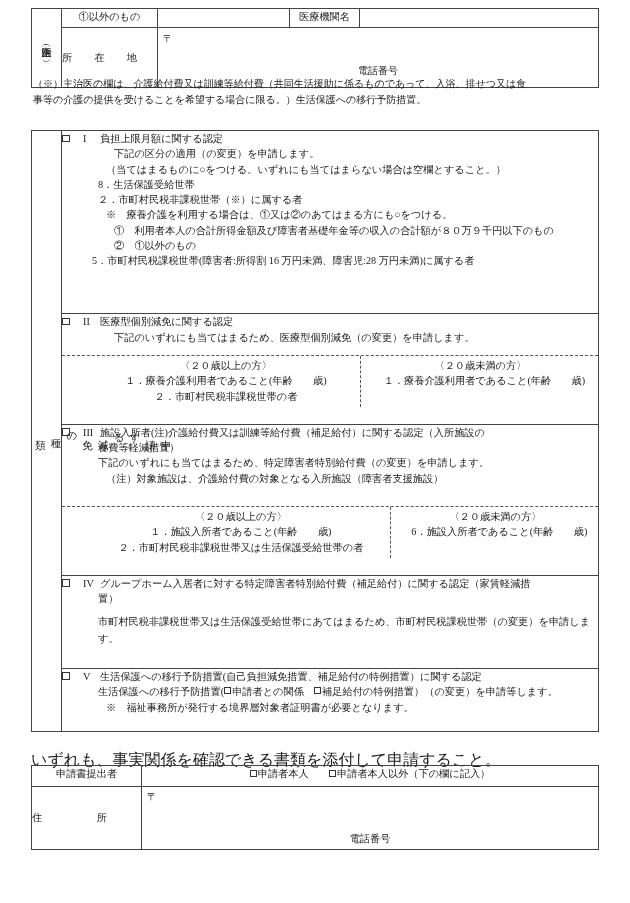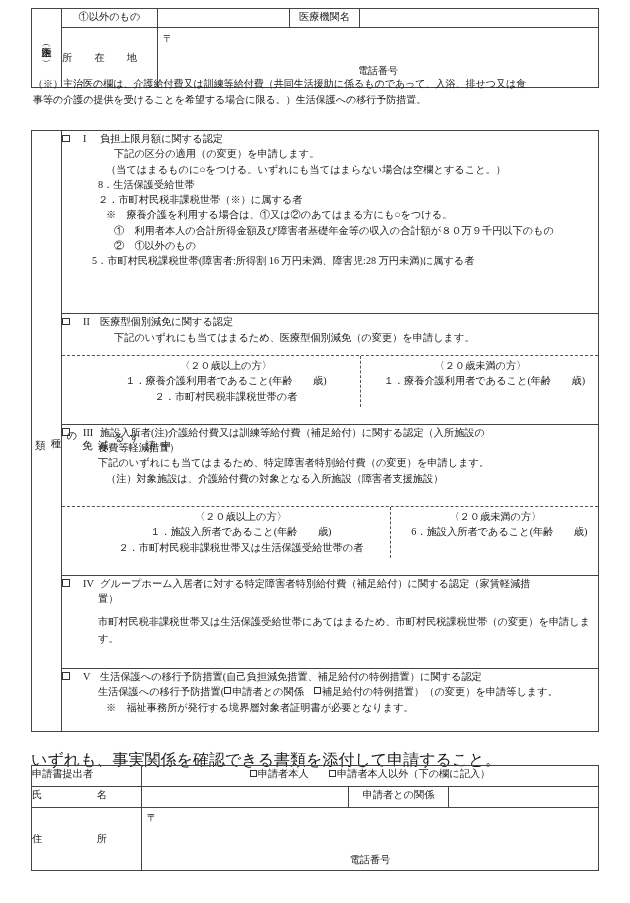--- a/index.html
+++ b/index.html
@@ -185,21 +185,21 @@
     font-size: 16px;
   }
 
   
   .applicant-wrap {
     position: absolute;
     left: 31px;
     top: 765px;
     width: 568px;
   }
-  .ap-h { width: 110px; text-align: left; padding: 2px 0; }
+  .ap-h { width: 110px; text-align: center; padding: 2px 0; }
   .ap-rel { width: 100px; text-align: center; padding: 2px 0; }
   .ap-addr { position: relative; height: 62px; }
   .ap-addr .postal { position: absolute; left: 5px; top: 2px; }
   .ap-addr .tel {
     position: absolute; left: 0; right: 0; bottom: 3px;
     text-align: center;
   }
   .mid { vertical-align: middle !important; }
   .h20 { height: 20px; }
 </style>
@@ -374,26 +374,20 @@
         <col style="width:150px">
       </colgroup>
       <tbody>
           <tr>
         <td class="ap-h h20">申請書提出者</td>
         <td colspan="3" class="cell-pad">
           <span class="cb-inline"></span><span>申請者本人</span>　　<span class="cb-inline"></span><span>申請者本人以外（下の欄に記入）</span>
         </td>
       </tr>
       <tr>
-        <td class="ap-h h20 lbl-sp">氏　　　名</td>
-        <td class="cell-pad"></td>
-        <td class="ap-rel">申請者との関係</td>
-        <td class="cell-pad"></td>
-      </tr>
-      <tr>
         <td class="mid lbl-sp">住　　　所</td>
         <td colspan="3">
           <div class="ap-addr">
             <span class="postal">〒</span>
             <span class="tel">電話番号</span>
           </div>
         </td>
       </tr>
     </tbody>
       </table>

